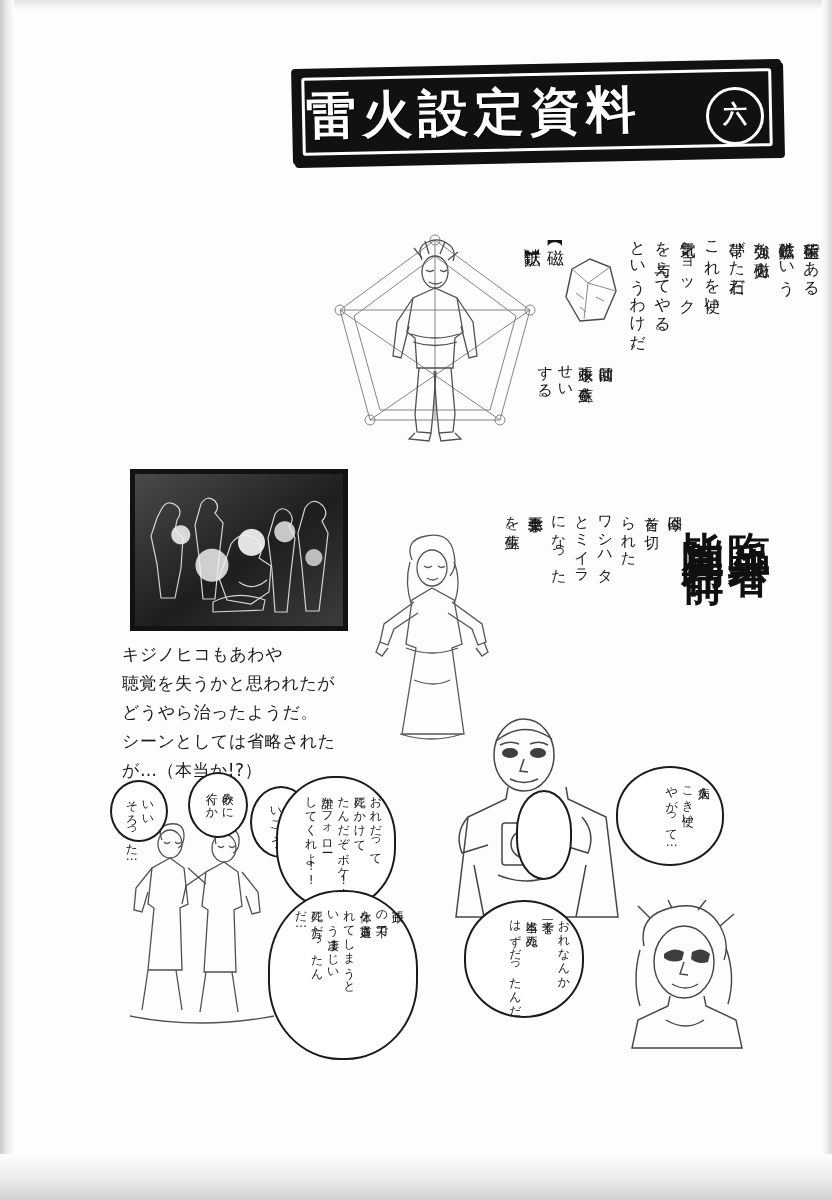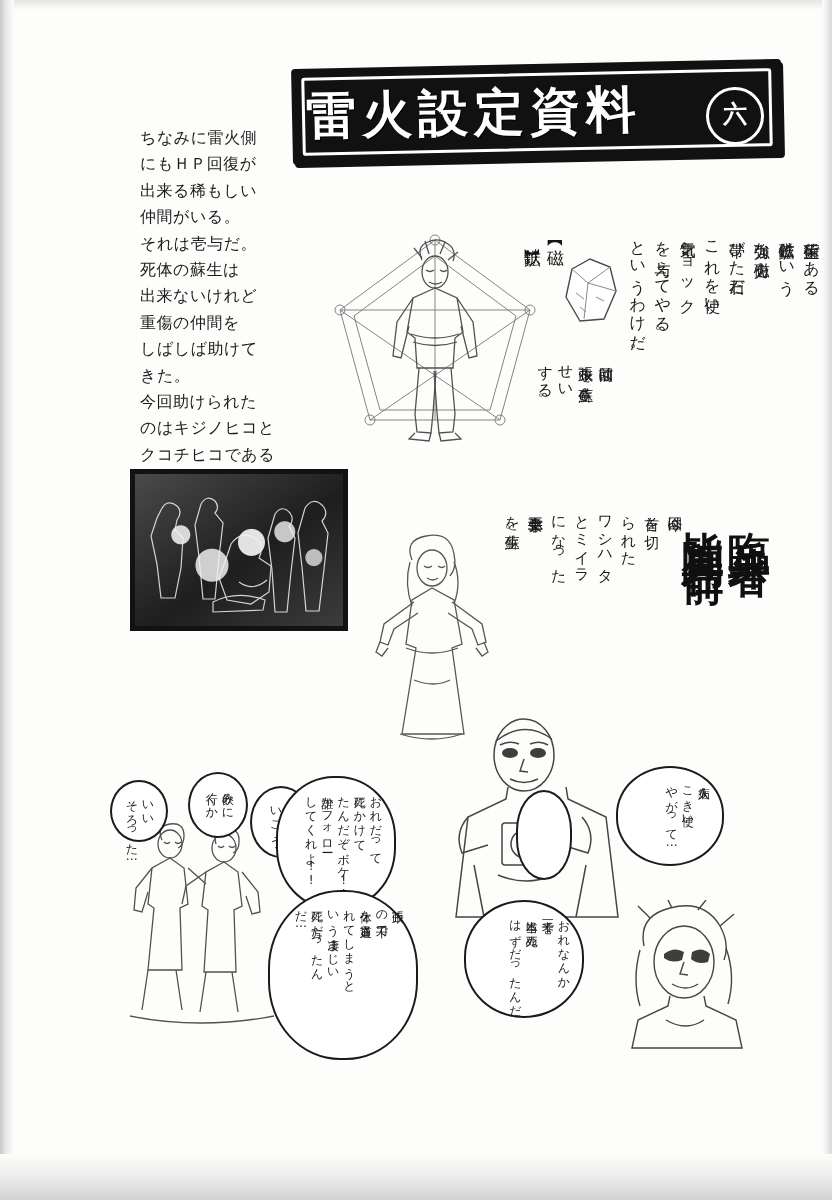--- a/index.html
+++ b/index.html
@@ -194,33 +194,20 @@
 <body>
 
 <div id="page">
 
   <div class="title-banner">
     <div class="inner"></div>
   </div>
   <div class="title-text">雷火設定資料</div>
   <div class="title-badge">六</div>
 
-  <div class="hw" style="left:140px; top:125px; width:170px; font-size:16px; line-height:1.65;">ちなみに雷火側
-にもＨＰ回復が
-出来る稀もしい
-仲間がいる。
-それは壱与だ。
-死体の蘇生は
-出来ないけれど
-重傷の仲間を
-しばしば助けて
-きた。
-今回助けられた
-のはキジノヒコと
-クコチヒコである</div>
 
   <div class="sketch" style="left:330px; top:230px;">
     <svg width="210" height="230" viewBox="0 0 210 230">
       <g stroke="#6e6e6e" stroke-width="1" fill="none">
 
         <polygon points="105,10 200,80 170,190 40,190 10,80"></polygon>
         <polygon points="105,26 186,86 160,180 50,180 24,86"></polygon>
         <line x1="105" y1="10" x2="105" y2="190"></line>
         <line x1="10" y1="80" x2="200" y2="80"></line>
         <line x1="10" y1="80" x2="170" y2="190"></line>
@@ -298,20 +285,25 @@
         <path d="M140 40 q7 -10 15 -1 q5 7 -1 13 l6 12 l-4 34 l-4 40 l-12 0 l-3 -42 l-4 -32 z"></path>
 
         <path d="M96 70 q10 -14 24 -6 q10 8 4 20 l12 8 l-2 26 l-18 12 l-24 -4 l-8 -22 l8 -22 z"></path>
         <path d="M104 108 q14 10 28 -2"></path>
 
         <path d="M78 128 q24 -12 52 -2 l-2 10 l-50 2 z"></path>
       </g>
     </svg>
   </div>
 
+  <div class="hw" style="left:122px; top:640px; width:290px; font-size:17px; line-height:1.7;">キジノヒコもあわや
+聴覚を失うかと思われたが
+どうやら治ったようだ。
+シーンとしては省略された
+が…（本当か!?）</div>
 
   <div class="sketch" style="left:370px; top:530px;">
     <svg width="120" height="230" viewBox="0 0 120 230">
       <g stroke="#3a3a3a" stroke-width="1.3" fill="none">
 
         <path d="M42 30 q-8 -20 14 -24 q24 -5 28 18 q3 14 -4 22"></path>
         <path d="M40 32 q-6 22 2 44 M84 32 q8 20 0 42"></path>
 
         <ellipse cx="62" cy="38" rx="15" ry="18"></ellipse>
         <path d="M54 36 q4 3 8 0 M68 36 q4 3 7 0"></path>

